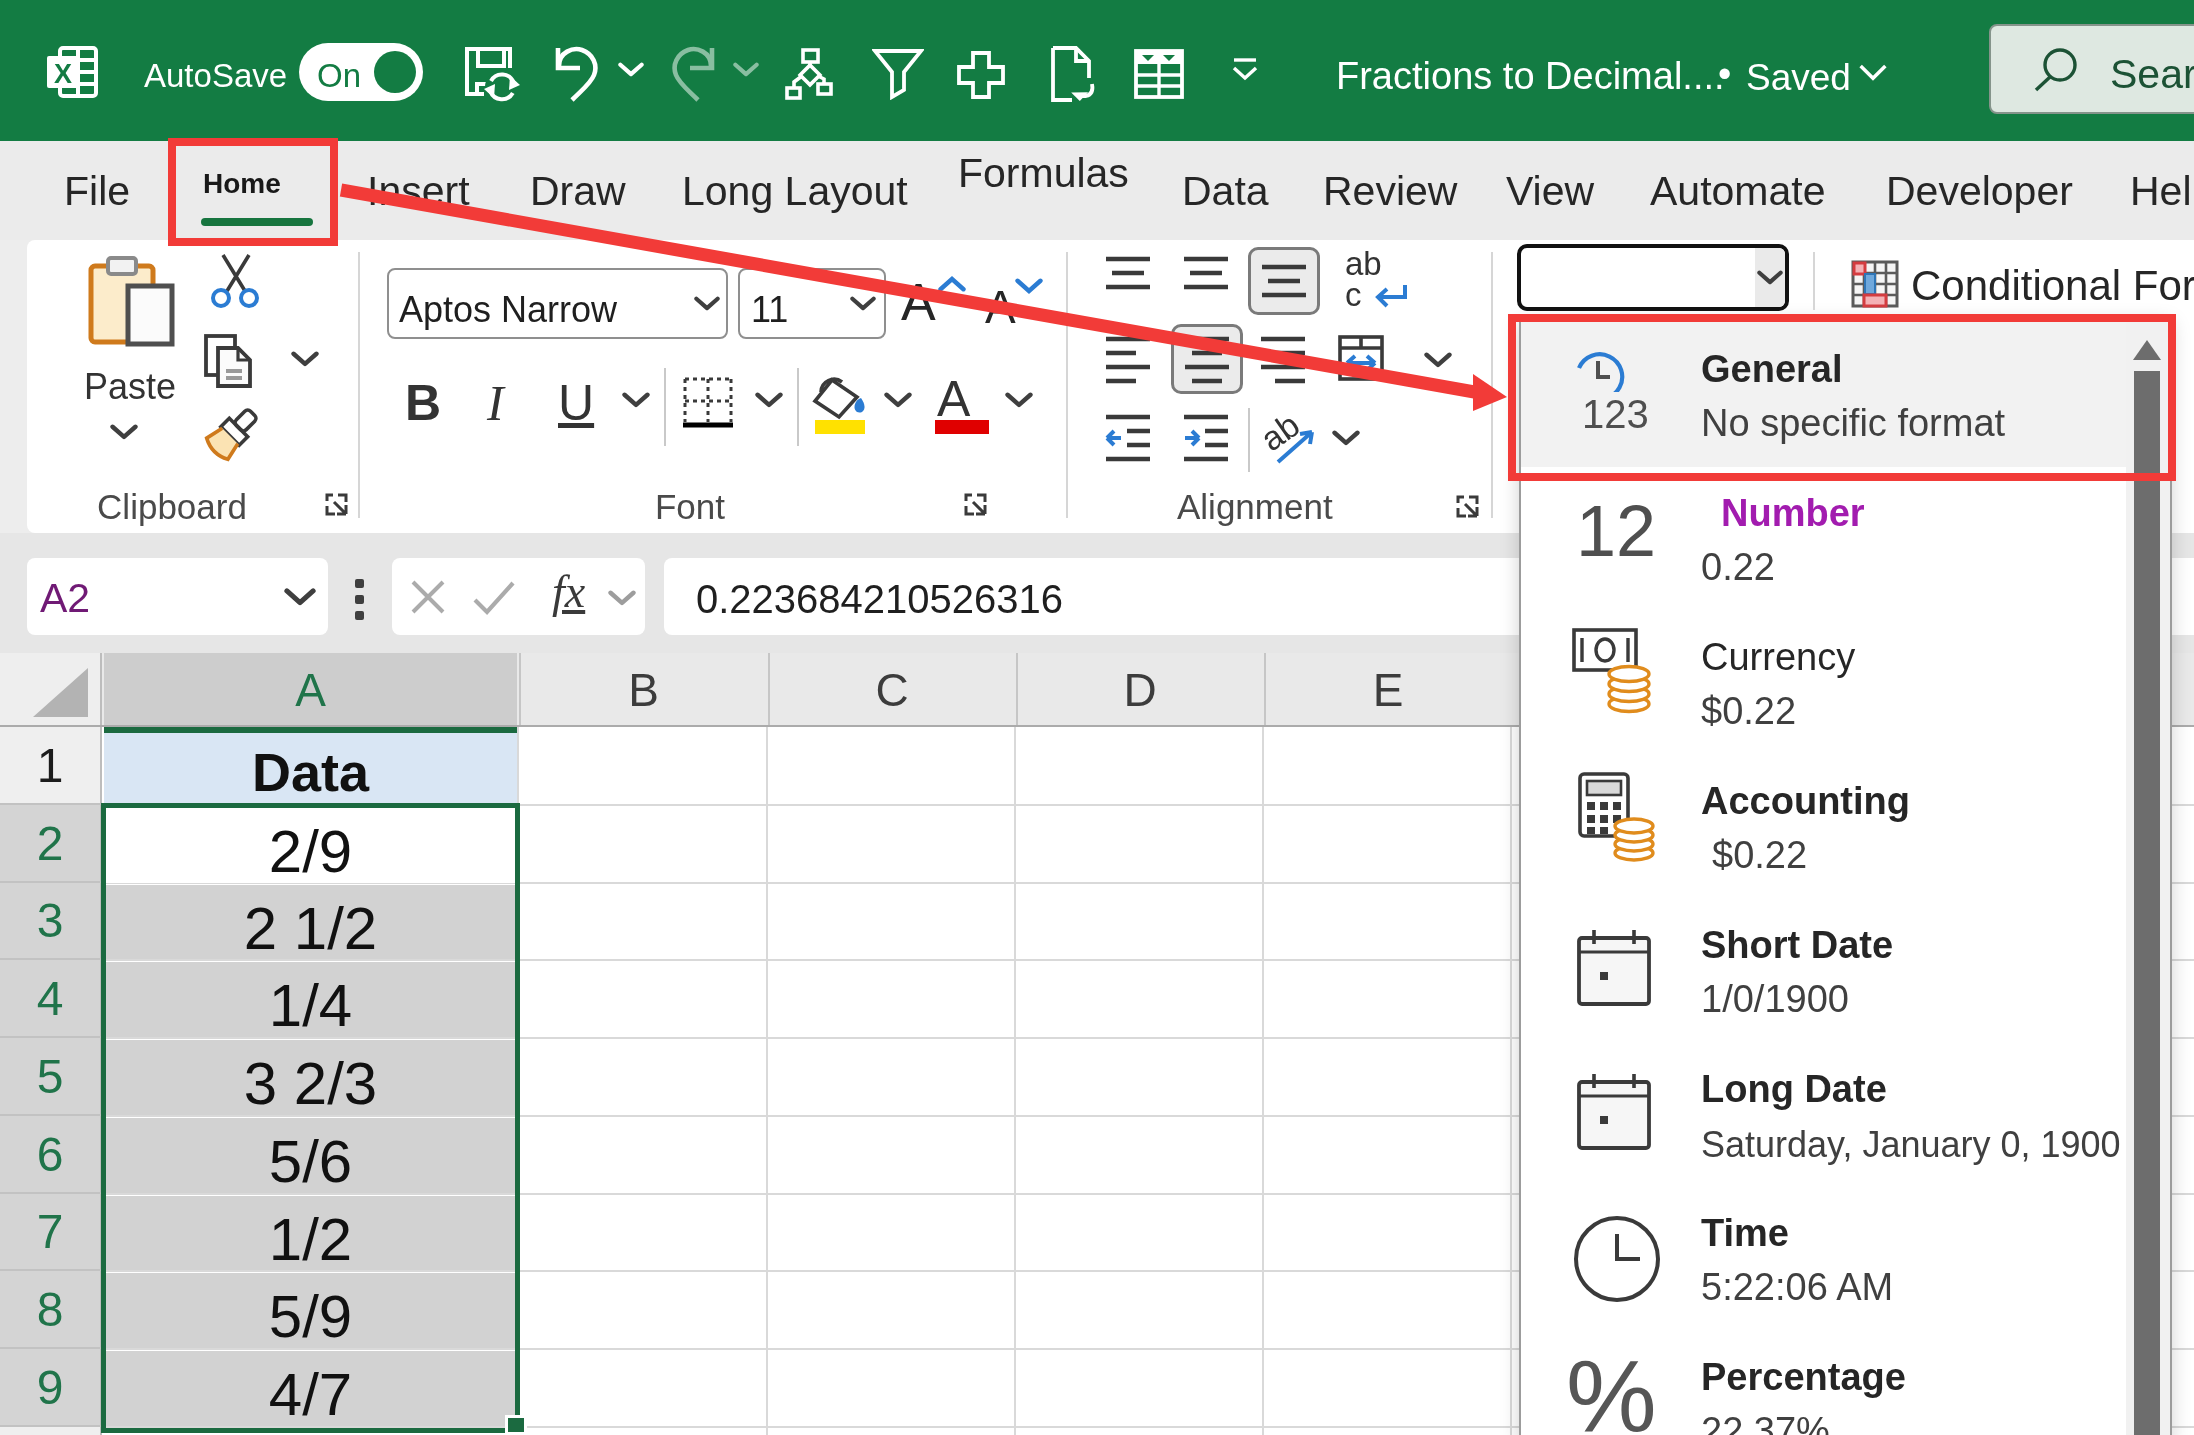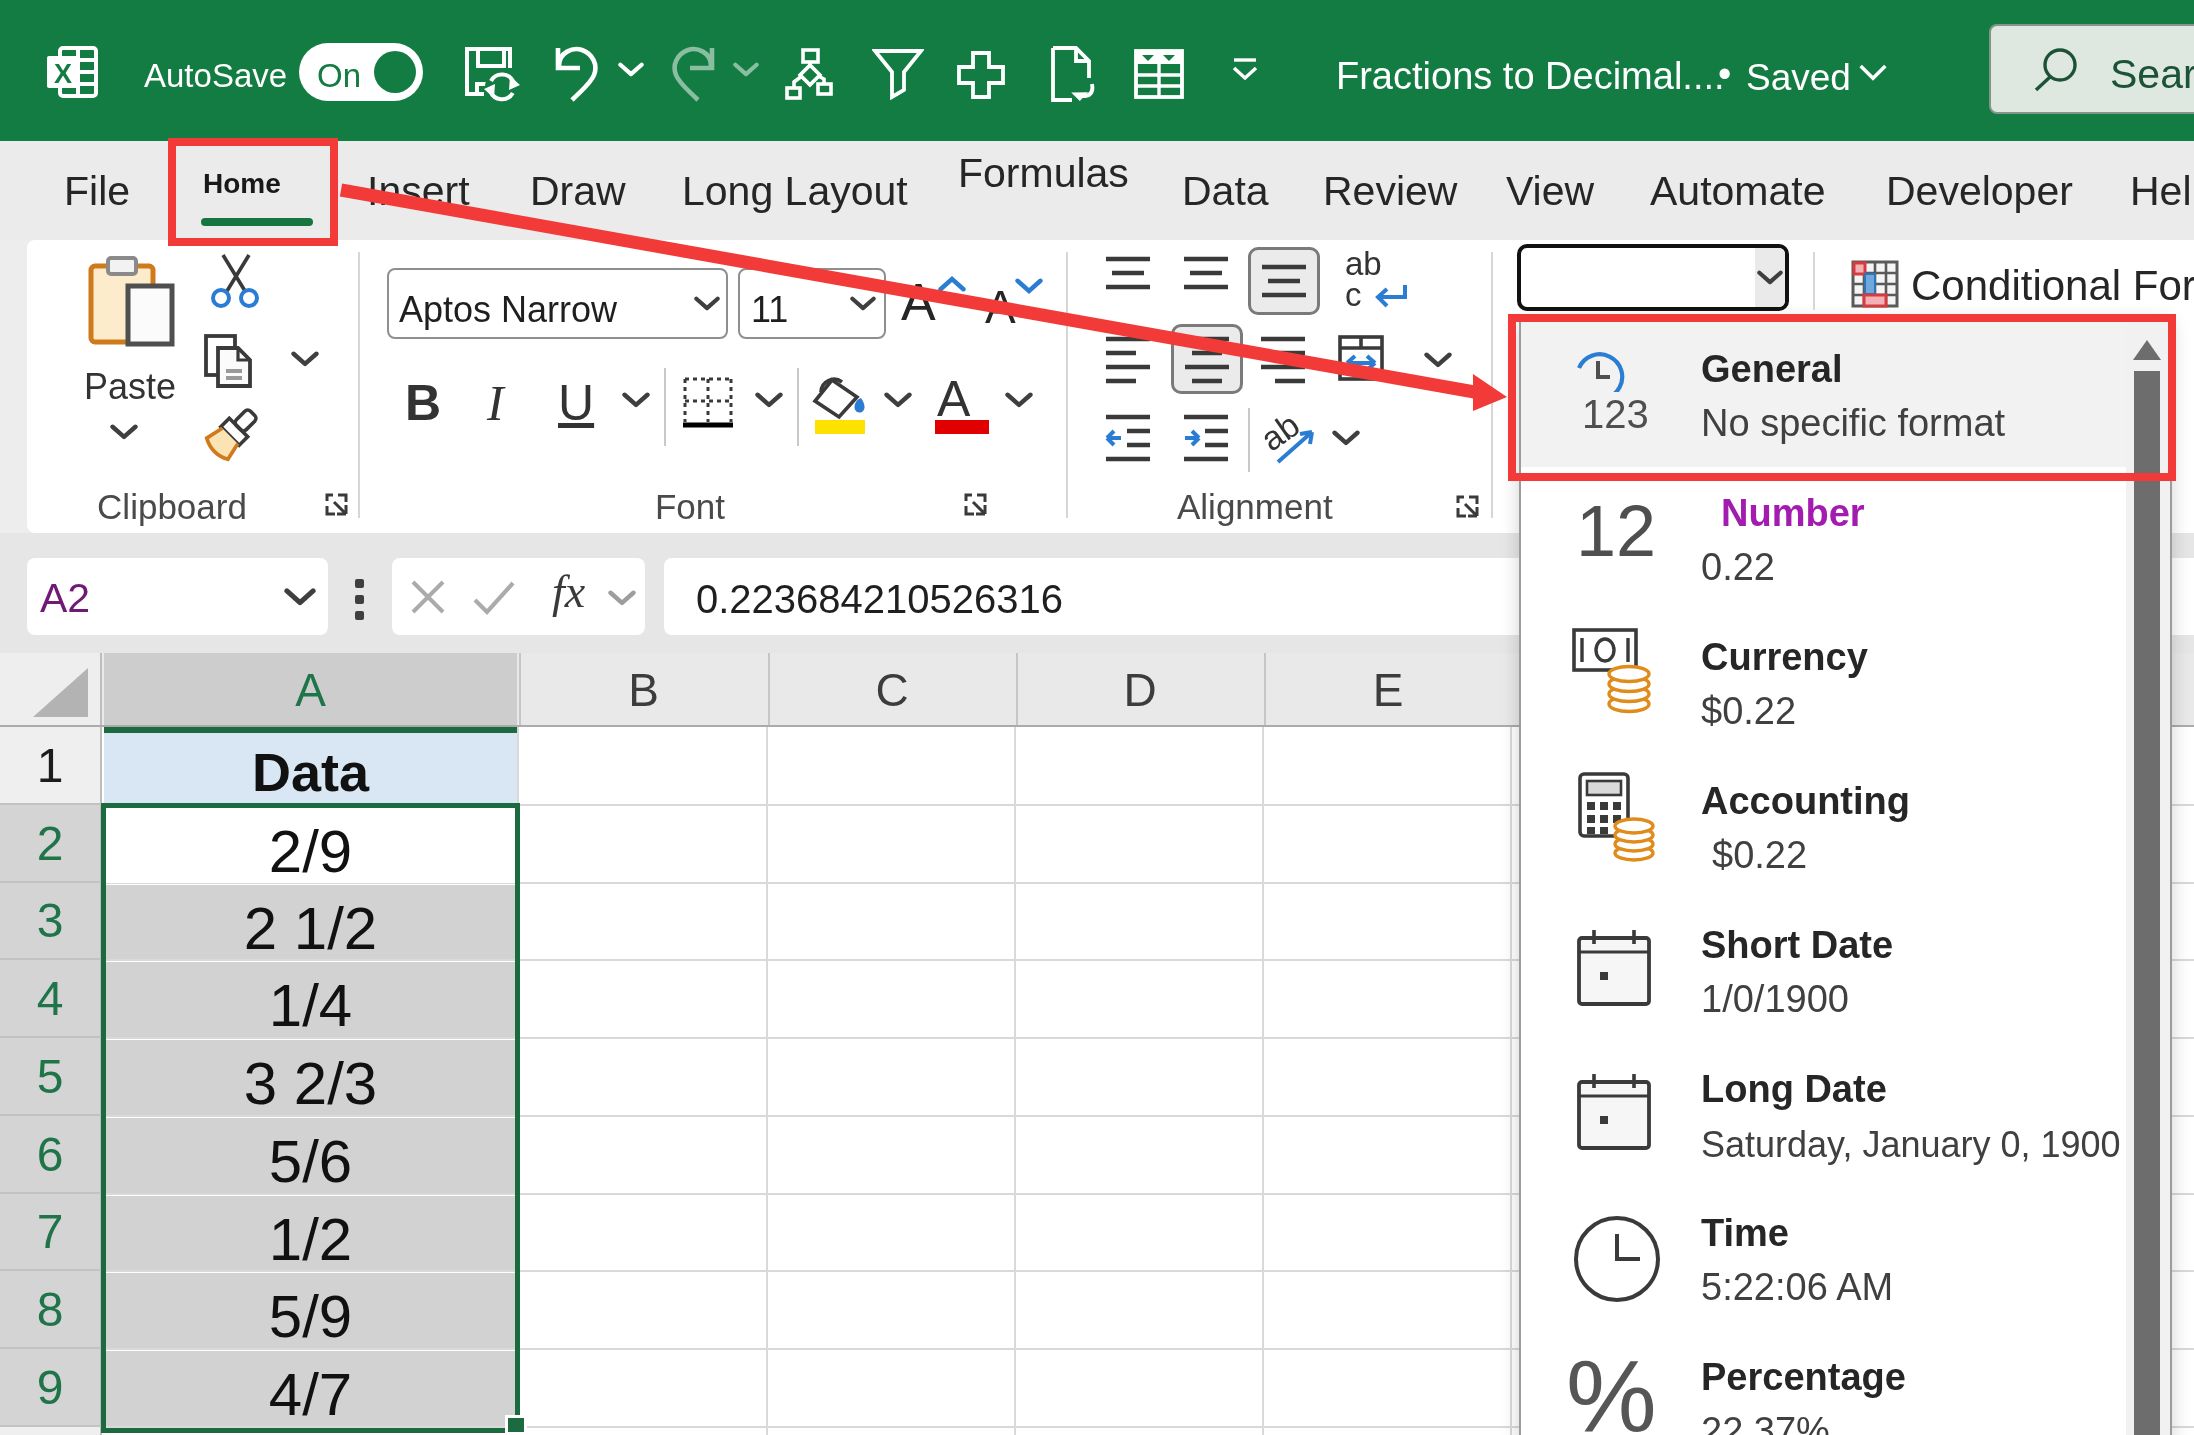--- a/index.html
+++ b/index.html
@@ -144,21 +144,21 @@
 <div class="ab" style="left:355px;top:579px;width:9px;height:9px;background:#3f3f3f;border-radius:2px;"></div>
 <div class="ab" style="left:355px;top:595px;width:9px;height:9px;background:#3f3f3f;border-radius:2px;"></div>
 <div class="ab" style="left:355px;top:611px;width:9px;height:9px;background:#3f3f3f;border-radius:2px;"></div>
 <div class="ab" style="left:392px;top:558px;width:253px;height:77px;background:#fff;border-radius:8px;"></div>
 <svg class="ab" style="left:409px;top:578px" width="38" height="38" viewBox="0 0 38 38">
   <path d="M4 4 L34 34 M34 4 L4 34" stroke="#ababab" stroke-width="4" fill="none"></path>
 </svg>
 <svg class="ab" style="left:472px;top:580px" width="44" height="36" viewBox="0 0 44 36">
   <path d="M3 20 L15 32 L41 3" stroke="#ababab" stroke-width="4.2" fill="none"></path>
 </svg>
-<div class="ab" style="left:552px;top:565px;font-size:46px;color:#3a3a3a;font-family:'Liberation Serif',serif;font-style:italic;">fx</div>
+<div class="ab" style="left:552px;top:565px;font-size:46px;color:#3a3a3a;font-family:'Liberation Serif',serif;font-style:italic;text-decoration:underline;">fx</div>
 <svg class="ab chv" style="left:608px;top:590px" width="28px" height="17" viewBox="0 0 22 13">
     <path d="M2 2 L11 10 L20 2" style="stroke:#9d9d9d"></path>
   </svg>
 <div class="ab" style="left:664px;top:558px;width:1530px;height:77px;background:#fff;border-radius:8px 0 0 8px;"></div>
 <div class="ab" style="left:696px;top:577px;font-size:40px;color:#1f1f1f;">0.223684210526316</div>
 
 <div class="ab" style="left:0;top:653px;width:2194px;height:74px;background:#e9e9e9;"></div>
 <div class="ab" style="left:0;top:653px;width:102px;height:74px;background:#eeeeee;border-right:2px solid #bdbdbd;"></div>
 <div class="ab" style="left:33px;top:668px;width:0;height:0;border-left:55px solid transparent;border-bottom:49px solid #b3b3b3;"></div>
 <div class="ab" style="left:104px;top:653px;width:413px;height:74px;background:#cdcdcd;"></div>
@@ -232,21 +232,21 @@
   <rect x="2" y="2" width="62" height="40" fill="none" stroke="#3a3a3a" stroke-width="3.6"></rect>
   <path d="M10 10 V34 M56 10 V34" stroke="#3a3a3a" stroke-width="3.4" fill="none"></path>
   <ellipse cx="33" cy="22" rx="9" ry="11" fill="none" stroke="#3a3a3a" stroke-width="3.4"></ellipse>
   <g fill="#fff" stroke="#e08c1d" stroke-width="3.4">
     <ellipse cx="57" cy="76" rx="20" ry="7.5"></ellipse>
     <ellipse cx="57" cy="66" rx="20" ry="7.5"></ellipse>
     <ellipse cx="57" cy="56" rx="20" ry="7.5"></ellipse>
     <ellipse cx="57" cy="46" rx="20" ry="7.5"></ellipse>
   </g>
 </svg>
-<div class="ab" style="left:1701px;top:636px;font-size:38px;font-weight:bold;color:#262626;">Currency</div>
+<div class="ab" style="left:1701px;top:636px;font-size:38px;font-weight:normal;color:#262626;">Currency</div>
 <div class="ab" style="left:1701px;top:690px;font-size:38px;color:#404040;">$0.22</div>
 
 <svg class="ab" style="left:1578px;top:772px" width="86" height="92" viewBox="0 0 86 92">
   <rect x="2" y="2" width="48" height="62" rx="4" fill="none" stroke="#3a3a3a" stroke-width="3.6"></rect>
   <rect x="9" y="9" width="34" height="14" fill="#d9d9d9" stroke="#3a3a3a" stroke-width="2.6"></rect>
   <g fill="#3a3a3a">
     <rect x="9" y="30" width="8" height="8"></rect>
       <rect x="22" y="30" width="8" height="8"></rect>
       <rect x="35" y="30" width="8" height="8"></rect>
     <rect x="9" y="43" width="8" height="8"></rect>

